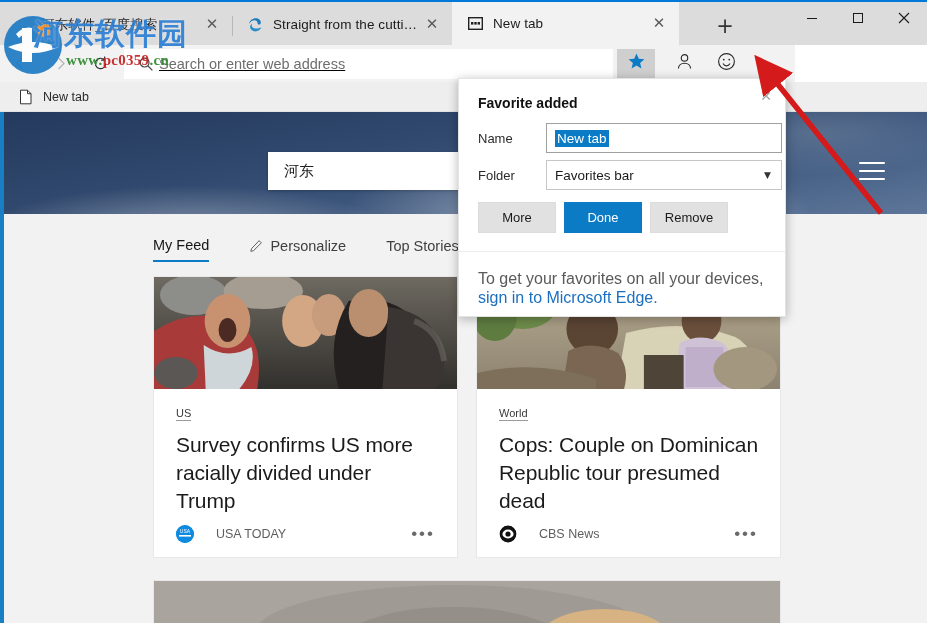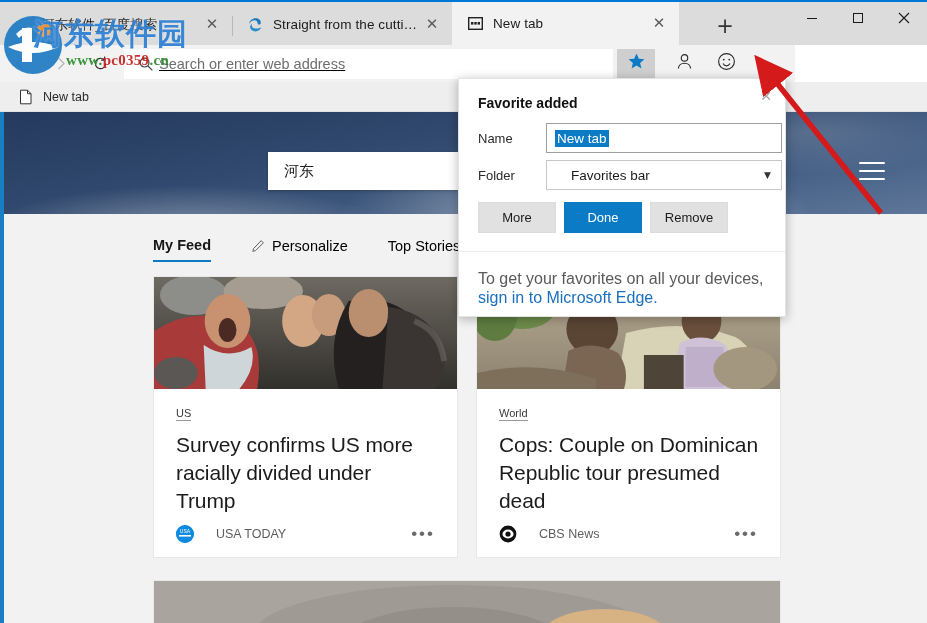--- a/index.html
+++ b/index.html
@@ -193,27 +193,27 @@
   .feed {
     position: absolute; left: 4px; top: 102px;
     width: 923px; height: 409px;
     background: #f2f2f2;
   }
   .feed-tabs {
     position: absolute; left: 149px; top: 23px;
     display: flex; align-items: center;
   }
   .feed-tab {
-    font-size: 14.5px; color: #000000;
+    font-size: 14.5px; color: #404040;
     margin-right: 40px;
     padding-bottom: 7px;
     display: flex; align-items: center;
     white-space: nowrap;
   }
-  .feed-tab.active { color: #161616; font-weight: bold; border-bottom: 2px solid #0a7bc4; }
+  .feed-tab.active { color: #161616; font-weight: normal; border-bottom: 2px solid #0a7bc4; }
   .feed-tab .pencil { margin-right: 7px; display: inline-flex; color: #5c5c5c; }
 
   .cards {
     position: absolute; left: 149px; top: 62px;
     width: 700px;
   }
   .card-row { display: flex; }
   .card {
     width: 305px;
     background: #ffffff;
@@ -283,21 +283,21 @@
     display: flex; align-items: center;
     padding: 0 8px;
     font-size: 13.5px; color: #1b1b1b;
   }
   .sel-text { background: #0a7bc4; color: #ffffff; padding: 1px 2px; }
   .dlg-select {
     width: 236px; height: 30px;
     border: 1px solid #c6c6c6;
     background: #fff;
     display: flex; align-items: center; justify-content: space-between;
-    padding: 0 10px 0 24px;
+    padding: 0 10px 0 8px;
     font-size: 13.5px; color: #1b1b1b;
   }
   .caret { font-size: 9px; color: #333; font-family:"DejaVu Sans", sans-serif;}
   .dlg-buttons {
     position: absolute; left: 19px; top: 123px;
     display: flex;
   }
   .btn {
     height: 31px; min-width: 78px;
     display: flex; align-items: center; justify-content: center;

